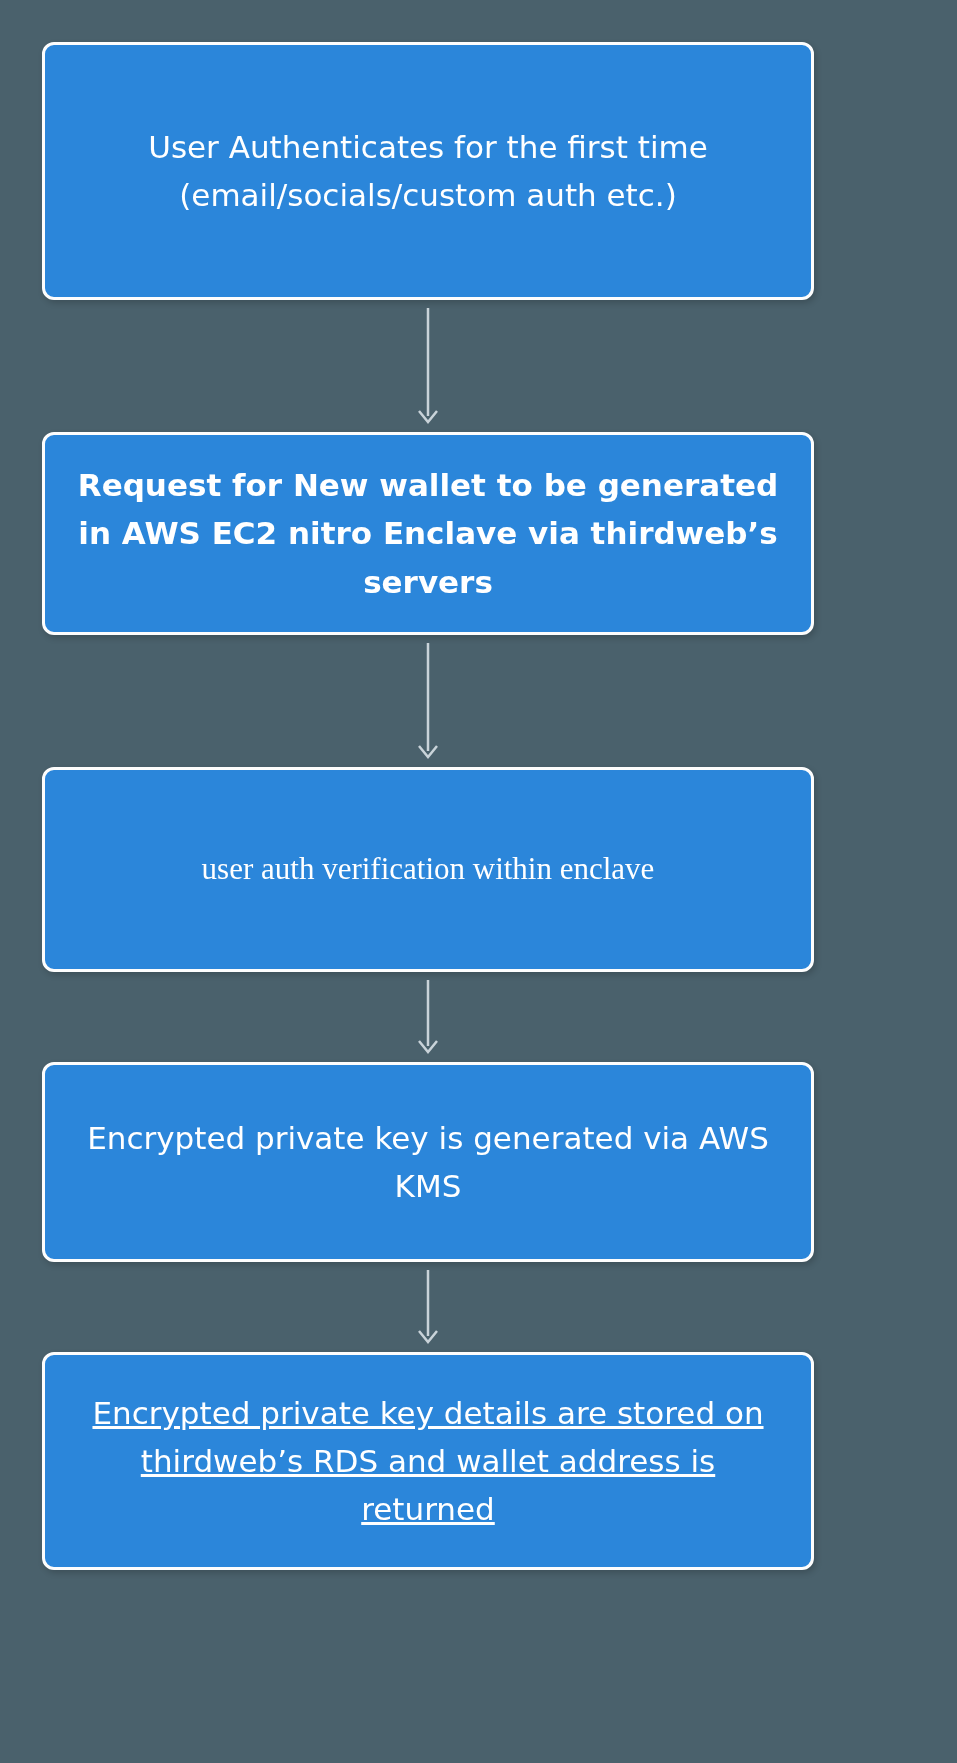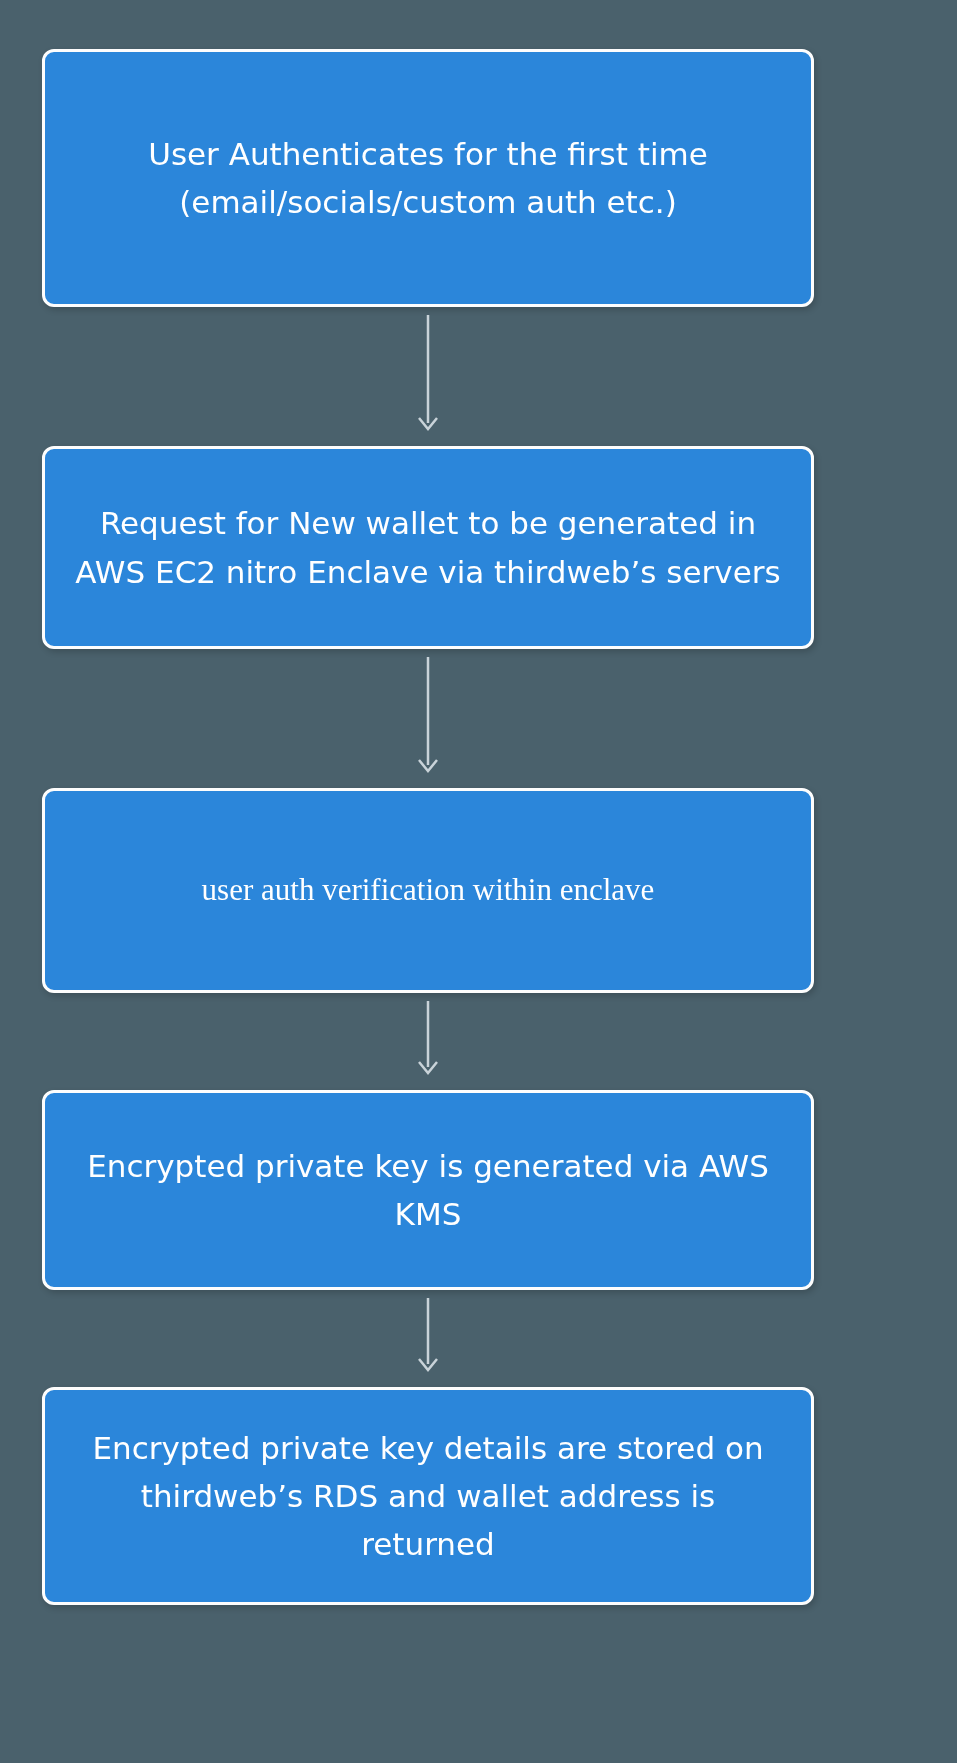--- a/index.html
+++ b/index.html
@@ -37,27 +37,26 @@
     border-radius: 12px;
     color: var(--node-text);
     display: flex;
     align-items: center;
     justify-content: center;
     text-align: center;
     font-size: 31px;
     line-height: 1.55;
     padding: 20px 28px;
     box-shadow: 2px 3px 6px rgba(0,0,0,0.18);
-    margin-top: 7px;
   }
   .node-1 { min-height: 258px; }
-  .node-2 { min-height: 203px; }
+  .node-2 { min-height: 203px; font-weight: bold; }
   .node-3 { min-height: 205px; font-family: Liberation Serif, serif; }
   .node-4 { min-height: 200px; }
-  .node-5 { min-height: 218px; }
+  .node-5 { min-height: 218px; text-decoration: underline; }
   .flow-arrow {
     display: block;
     color: var(--arrow);
     margin: 8px 0;
   }
   .arrow-long  { height: 116px; }
   .arrow-short { height: 74px; }
 </style>
 </head>
 <body>

